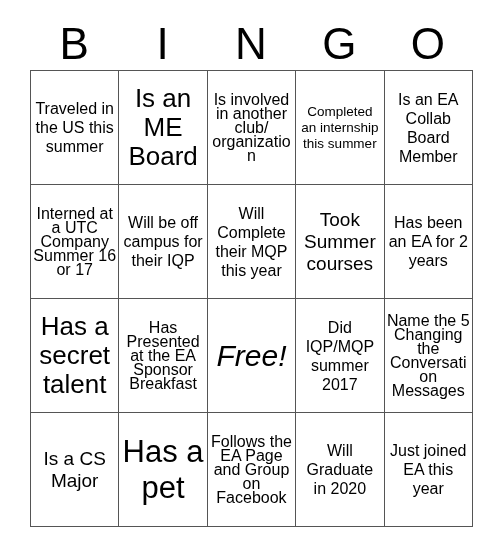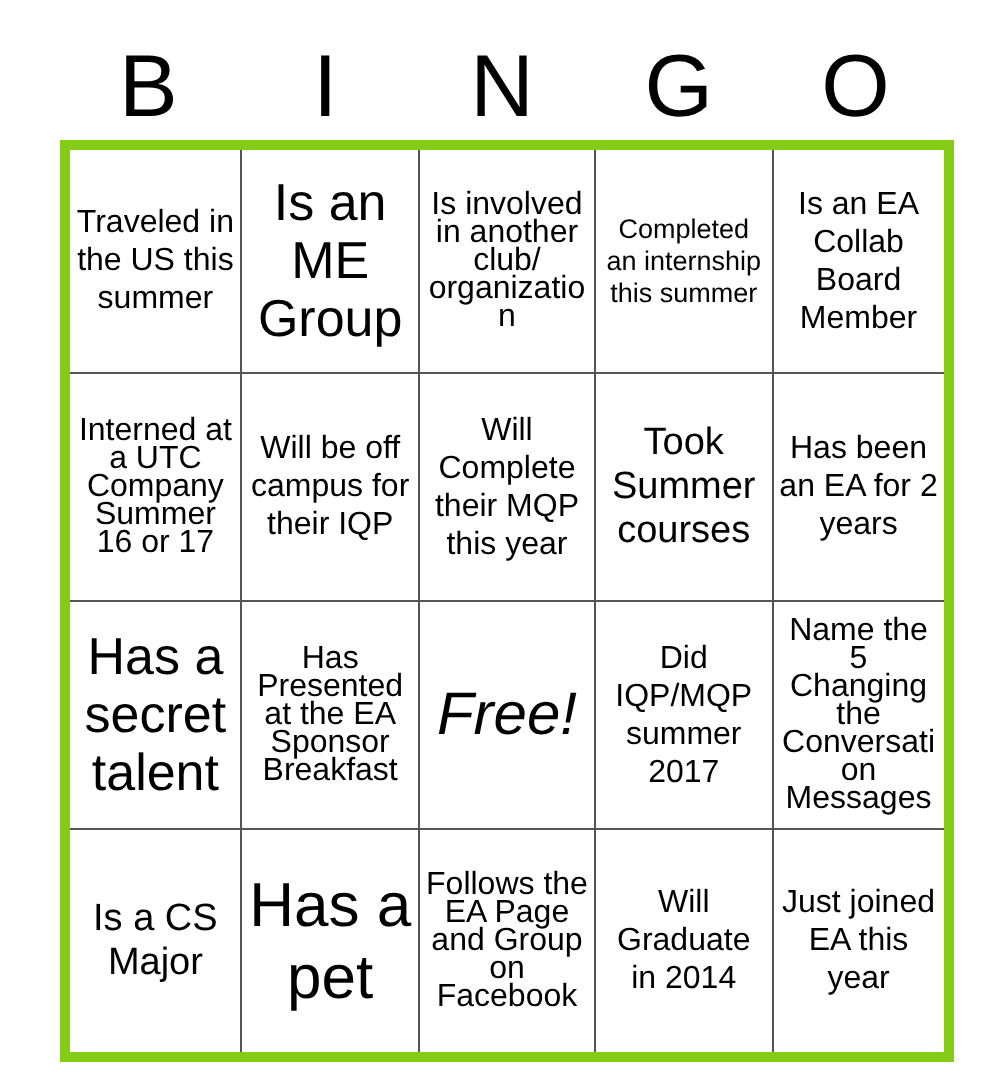--- a/index.html
+++ b/index.html
@@ -42,21 +42,21 @@
     color: #000;
     user-select: none;
   }
 
   
   #bingo-grid {
     width: 442px;
     margin-left: 30px;
     border-collapse: collapse;
     table-layout: fixed;
-    border: 5px solid #84cc16;
+    border: 1px solid #84cc16;
   }
   #bingo-grid td {
     width: 88.4px;
     height: 114px;
     border: 1px solid #555;
     text-align: center;
     vertical-align: middle;
     padding: 1px 2px;
     box-sizing: border-box;
     overflow: hidden;
@@ -84,21 +84,21 @@
     <div class="hdr-letter">I</div>
     <div class="hdr-letter">N</div>
     <div class="hdr-letter">G</div>
     <div class="hdr-letter">O</div>
   </div>
 
   <table id="bingo-grid">
     <tbody>
       <tr>
         <td class="fs-md">Traveled in the US this summer</td>
-        <td class="fs-xl">Is an ME Group</td>
+        <td class="fs-xl">Is an ME Board</td>
         <td class="fs-xs">Is involved in another club/ organization</td>
         <td class="fs-sm">Completed an internship this summer</td>
         <td class="fs-md">Is an EA Collab Board Member</td>
       </tr>
       <tr>
         <td class="fs-xs">Interned at a UTC Company Summer 16 or 17</td>
         <td class="fs-md">Will be off campus for their IQP</td>
         <td class="fs-md">Will Complete their MQP this year</td>
         <td class="fs-lg">Took Summer courses</td>
         <td class="fs-md">Has been an EA for 2 years</td>
@@ -107,19 +107,19 @@
         <td class="fs-xl">Has a secret talent</td>
         <td class="fs-xs">Has Presented at the EA Sponsor Breakfast</td>
         <td class="fs-free">Free!</td>
         <td class="fs-md">Did IQP/MQP summer 2017</td>
         <td class="fs-xs">Name the 5 Changing the Conversation Messages</td>
       </tr>
       <tr>
         <td class="fs-lg">Is a CS Major</td>
         <td class="fs-huge">Has a pet</td>
         <td class="fs-xs">Follows the EA Page and Group on Facebook</td>
-        <td class="fs-md">Will Graduate in 2014</td>
+        <td class="fs-md">Will Graduate in 2020</td>
         <td class="fs-md">Just joined EA this year</td>
       </tr>
     </tbody>
   </table>
 
 </div>
 
 </body></html>

